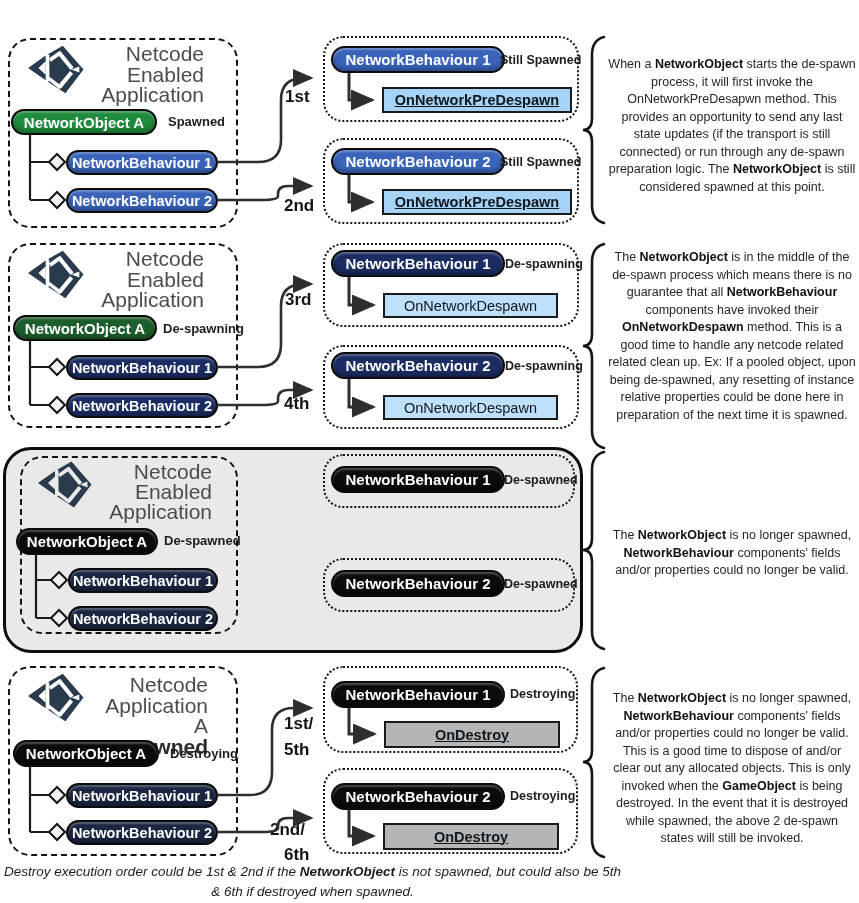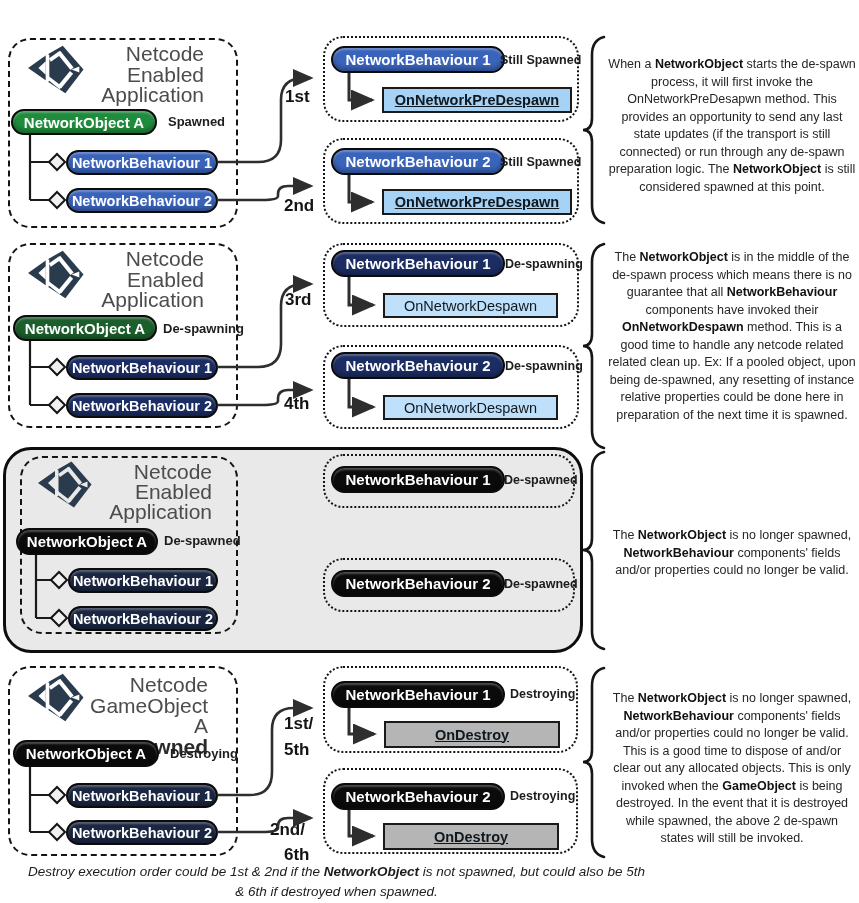--- a/index.html
+++ b/index.html
@@ -25,21 +25,21 @@
     display:flex; align-items:center; justify-content:center;
     font-size:14.5px; color:#10181f;
   }
   .method.u { text-decoration:underline;font-weight:bold; }
   .applabel { position:absolute; text-align:right; font-size:21px; line-height:20.5px; color:#4c4c4c; }
   .applabel b { color:#2b2b2b; }
   .desc { position:absolute; text-align:center; font-size:12.5px; line-height:17.5px; color:#262626; }
   .desc b { font-weight:700; color:#111; }
   .order { position:absolute; font-weight:700; font-size:17px; color:#141414; white-space:nowrap; }
   .footnote { position:absolute; left:0; top:862px; width:625px; text-align:center; font-style:italic;
-    font-size:13.5px; line-height:20px; color:#1c1c1c;padding-left:24px; }
+    font-size:13.5px; line-height:20px; color:#1c1c1c; }
   .footnote b { font-weight:700; }
   #overlay { position:absolute; left:0; top:0; pointer-events:none; }
   svg.unity { position:absolute; }
 </style>
 </head>
 <body>
 
 <div id="stage">
 
 
@@ -160,21 +160,21 @@
         <path d="M38 33 L38 59 24 46 Z"></path>
       <path d="M44 28 L64 14 68 20 48 34 Z"></path>
         <path d="M66 13 L92 45 86 50 60 18 Z"></path>
       <path d="M91 57 L68 85 62 80 85 52 Z"></path>
         <path d="M44 62 L70 82 65 87 40 67 Z"></path>
       <path d="M88 49 L103 43 103 55 Z"></path>
       </g>
   </svg>
   <div class="applabel" style="left:88px;top:675px;width:120px;">
     <div>Netcode</div>
-      <div>GameObject A</div>
+      <div>Application A</div>
       <div><b>Spawned</b></div>
   </div>
   <div class="pill big" style="left:13px;top:740px;width:146px;height:27px;background:#0b0b0b;">NetworkObject A</div>
   <div class="status" style="left:170px;top:746px;font-size:13px;">Destroying</div>
   <div class="pill" style="left:66px;top:783px;width:152px;height:25px;background:#1b2742;">NetworkBehaviour 1</div>
   <div class="pill" style="left:66px;top:820px;width:152px;height:25px;background:#1b2742;">NetworkBehaviour 2</div>
   <div class="order" style="left:284px;top:714px;">1st/</div>
   <div class="order" style="left:284px;top:740px;">5th</div>
   <div class="order" style="left:270px;top:820px;">2nd/</div>
   <div class="order" style="left:284px;top:845px;">6th</div>

